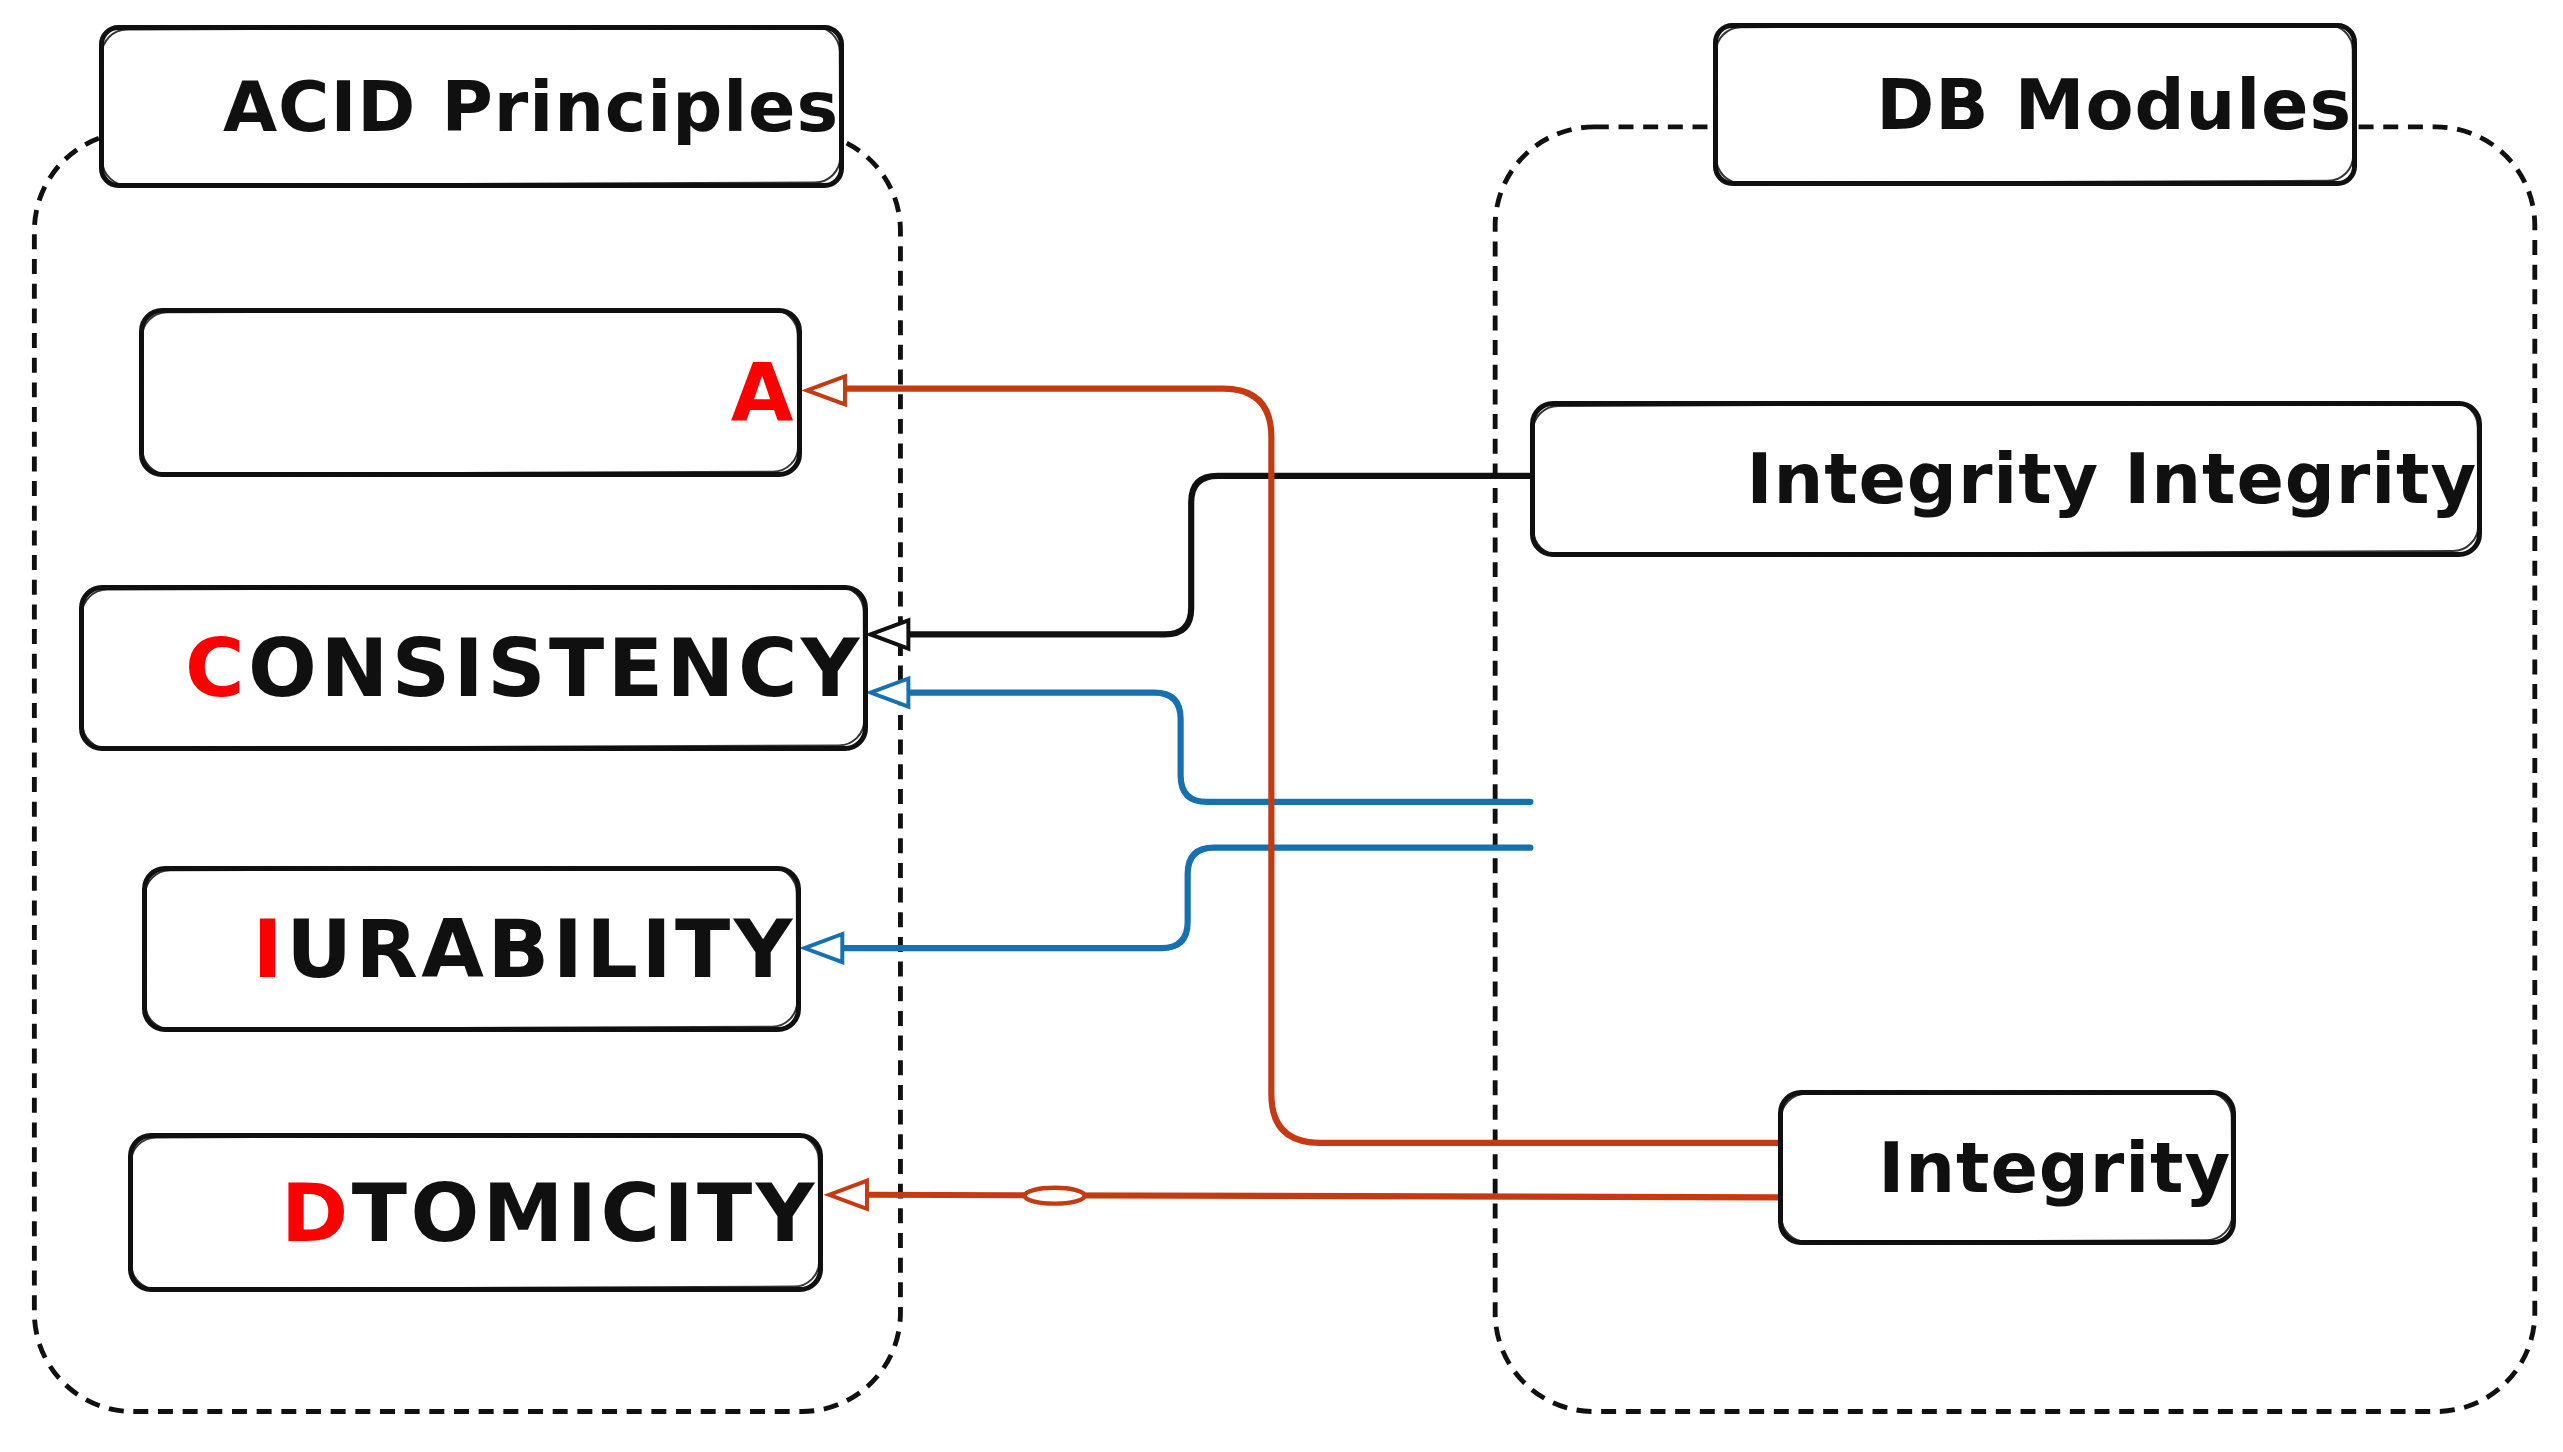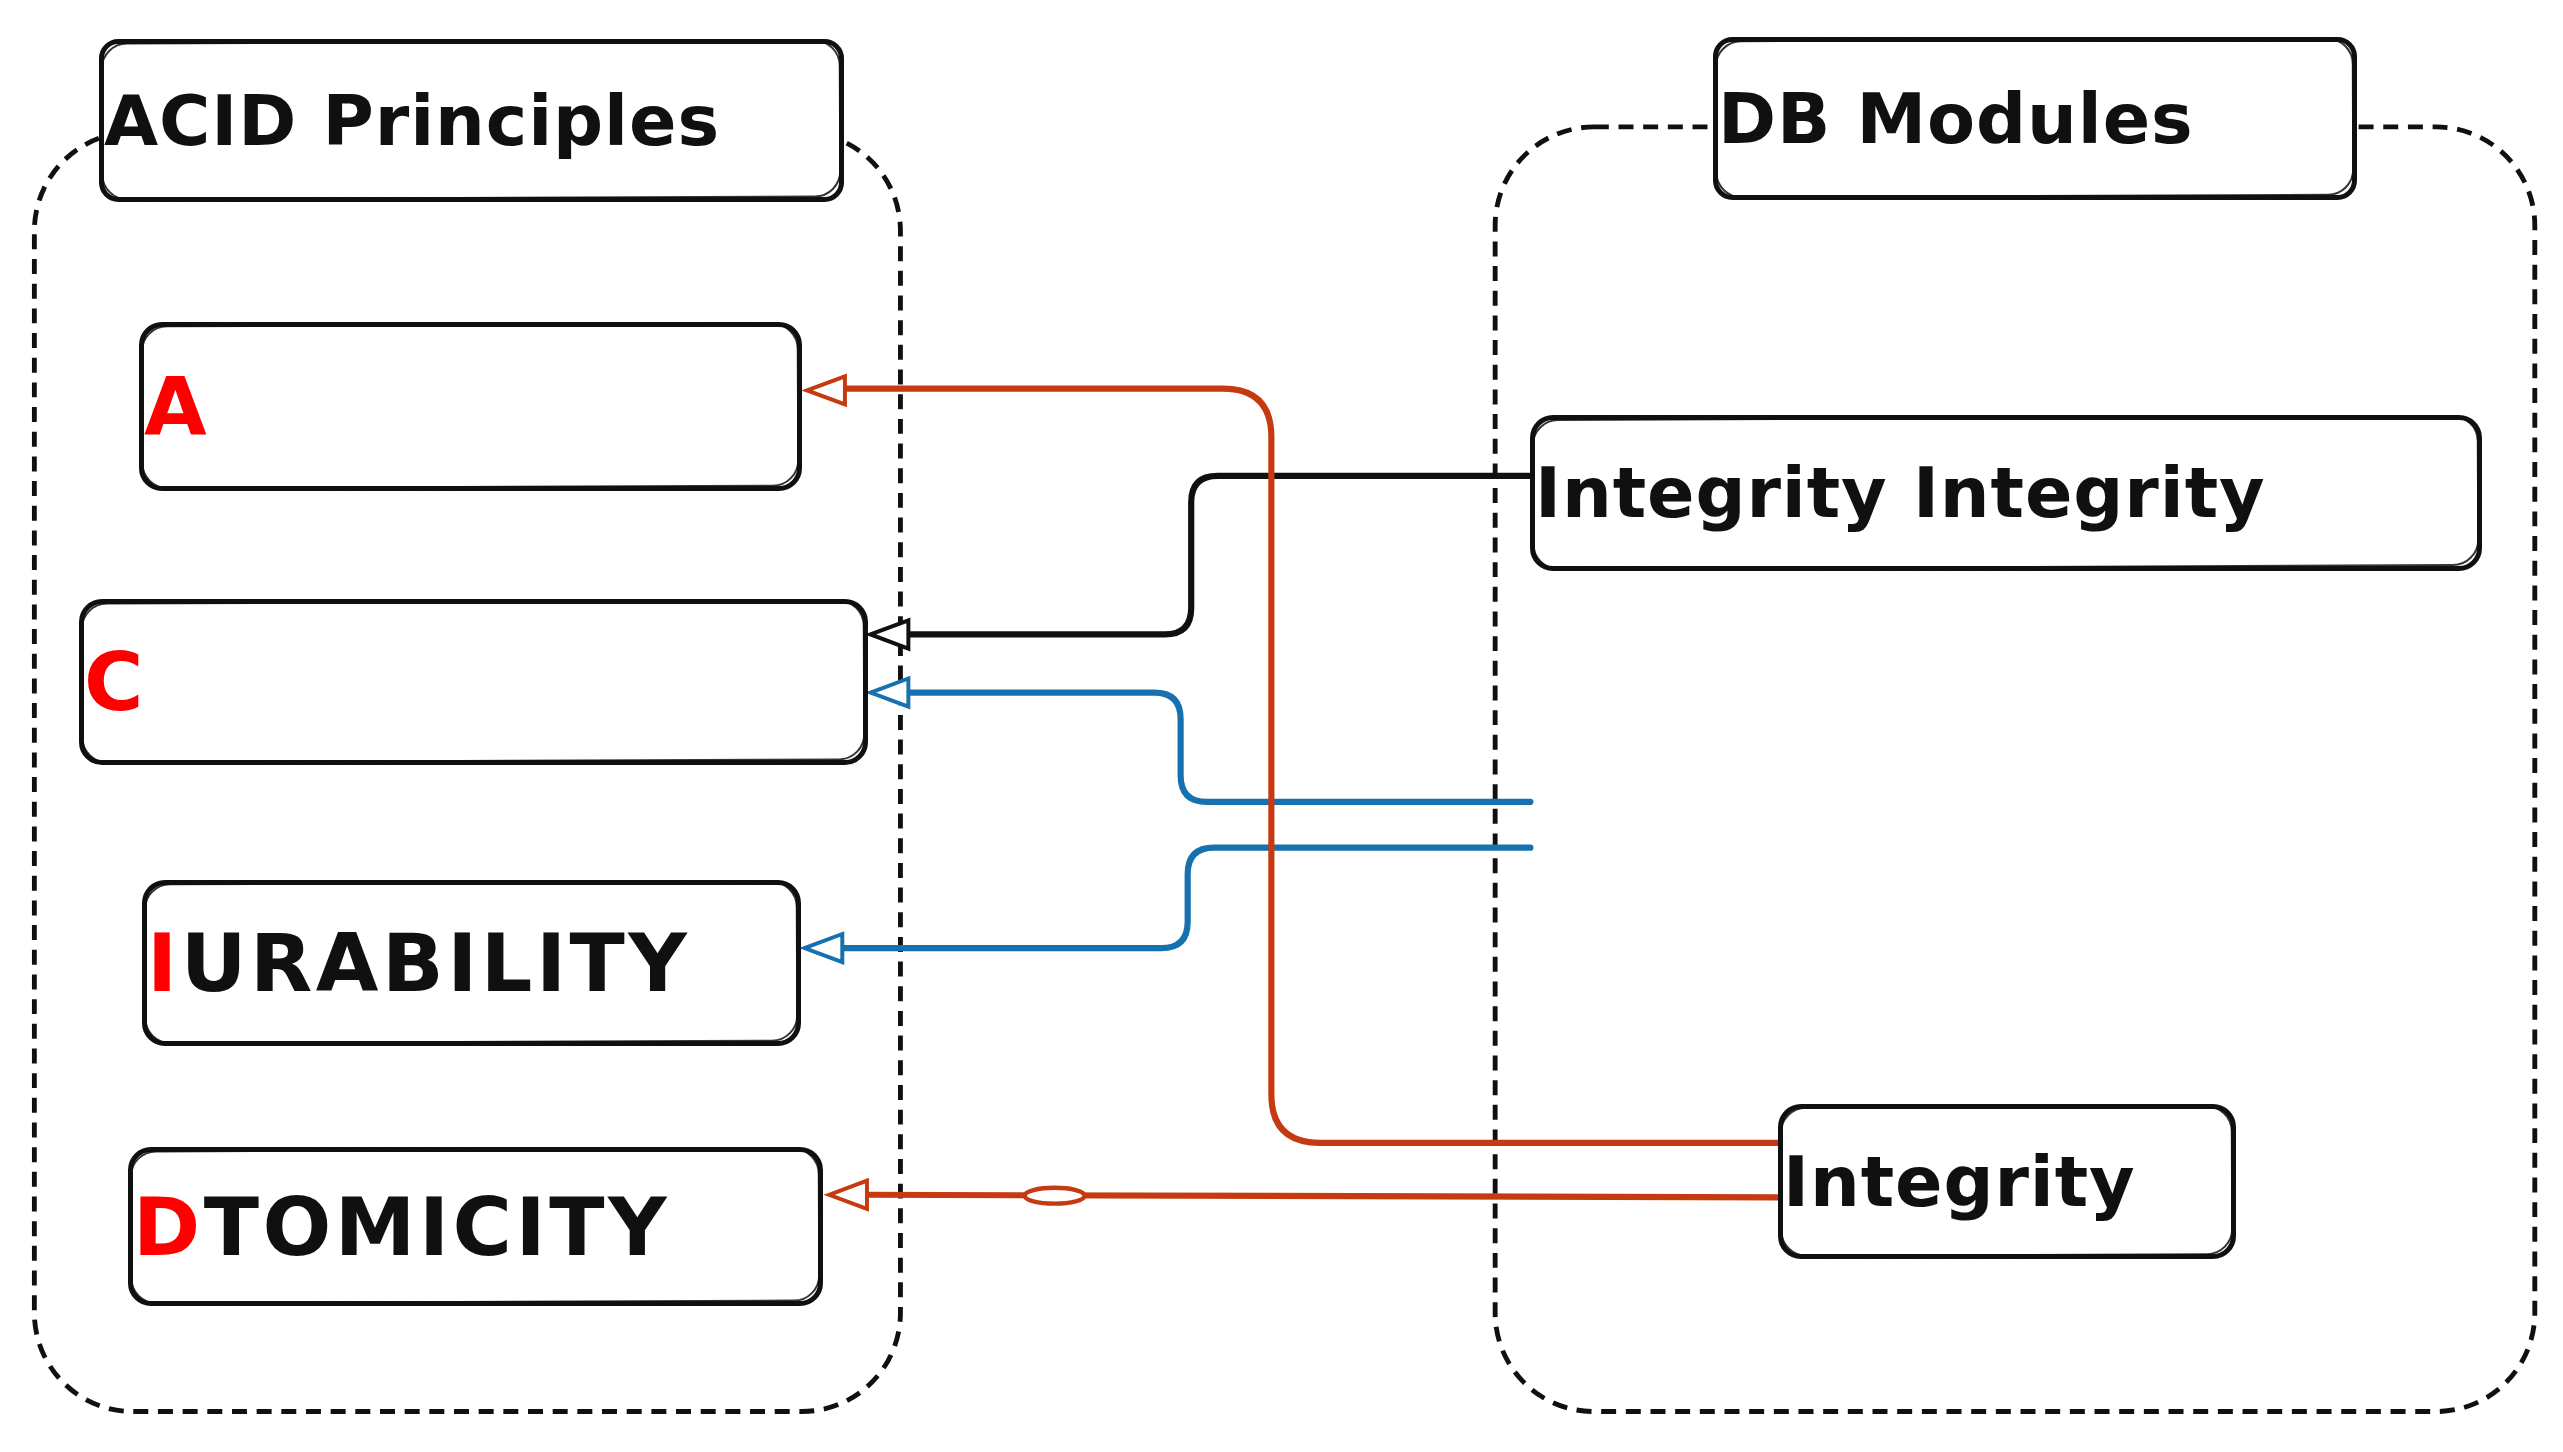--- a/index.html
+++ b/index.html
@@ -25,26 +25,25 @@
     z-index: 1;
   }
   .node {
     position: absolute;
     box-sizing: border-box;
     background: #ffffff;
     border: 5.3px solid #101010;
     border-radius: 23px;
     display: flex;
     align-items: center;
-    justify-content: flex-start;
+    justify-content: flex-end;
     color: #101010;
     font-weight: bold;
     z-index: 2;
     white-space: nowrap;
-    margin-top: 14px;
   }
   
   .node::before {
     content: "";
     position: absolute;
     inset: -2.6px;
     border: 2.2px solid #101010;
     border-radius: 26.4px;
     transform: rotate(-0.25deg);
     pointer-events: none;
@@ -89,20 +88,21 @@
   <div class="node title-box" style="left:1713px; top:23px; width:644px; height:163px;">
     <span>DB Modules</span>
   </div>
 
   <div class="node acid-box" style="left:139px; top:308px; width:663px; height:169px;">
     <span class="first-letter">A</span>
   </div>
 
   <div class="node acid-box" style="left:79px; top:585px; width:789px; height:166px;">
     <span class="first-letter">C</span>
+      <span>ONSISTENCY</span>
   </div>
 
   <div class="node acid-box" style="left:142px; top:866px; width:659px; height:166px;">
     <span class="first-letter">I</span>
       <span>URABILITY</span>
   </div>
 
   <div class="node acid-box" style="left:128px; top:1133px; width:695px; height:159px;">
     <span class="first-letter">D</span>
       <span>TOMICITY</span>

